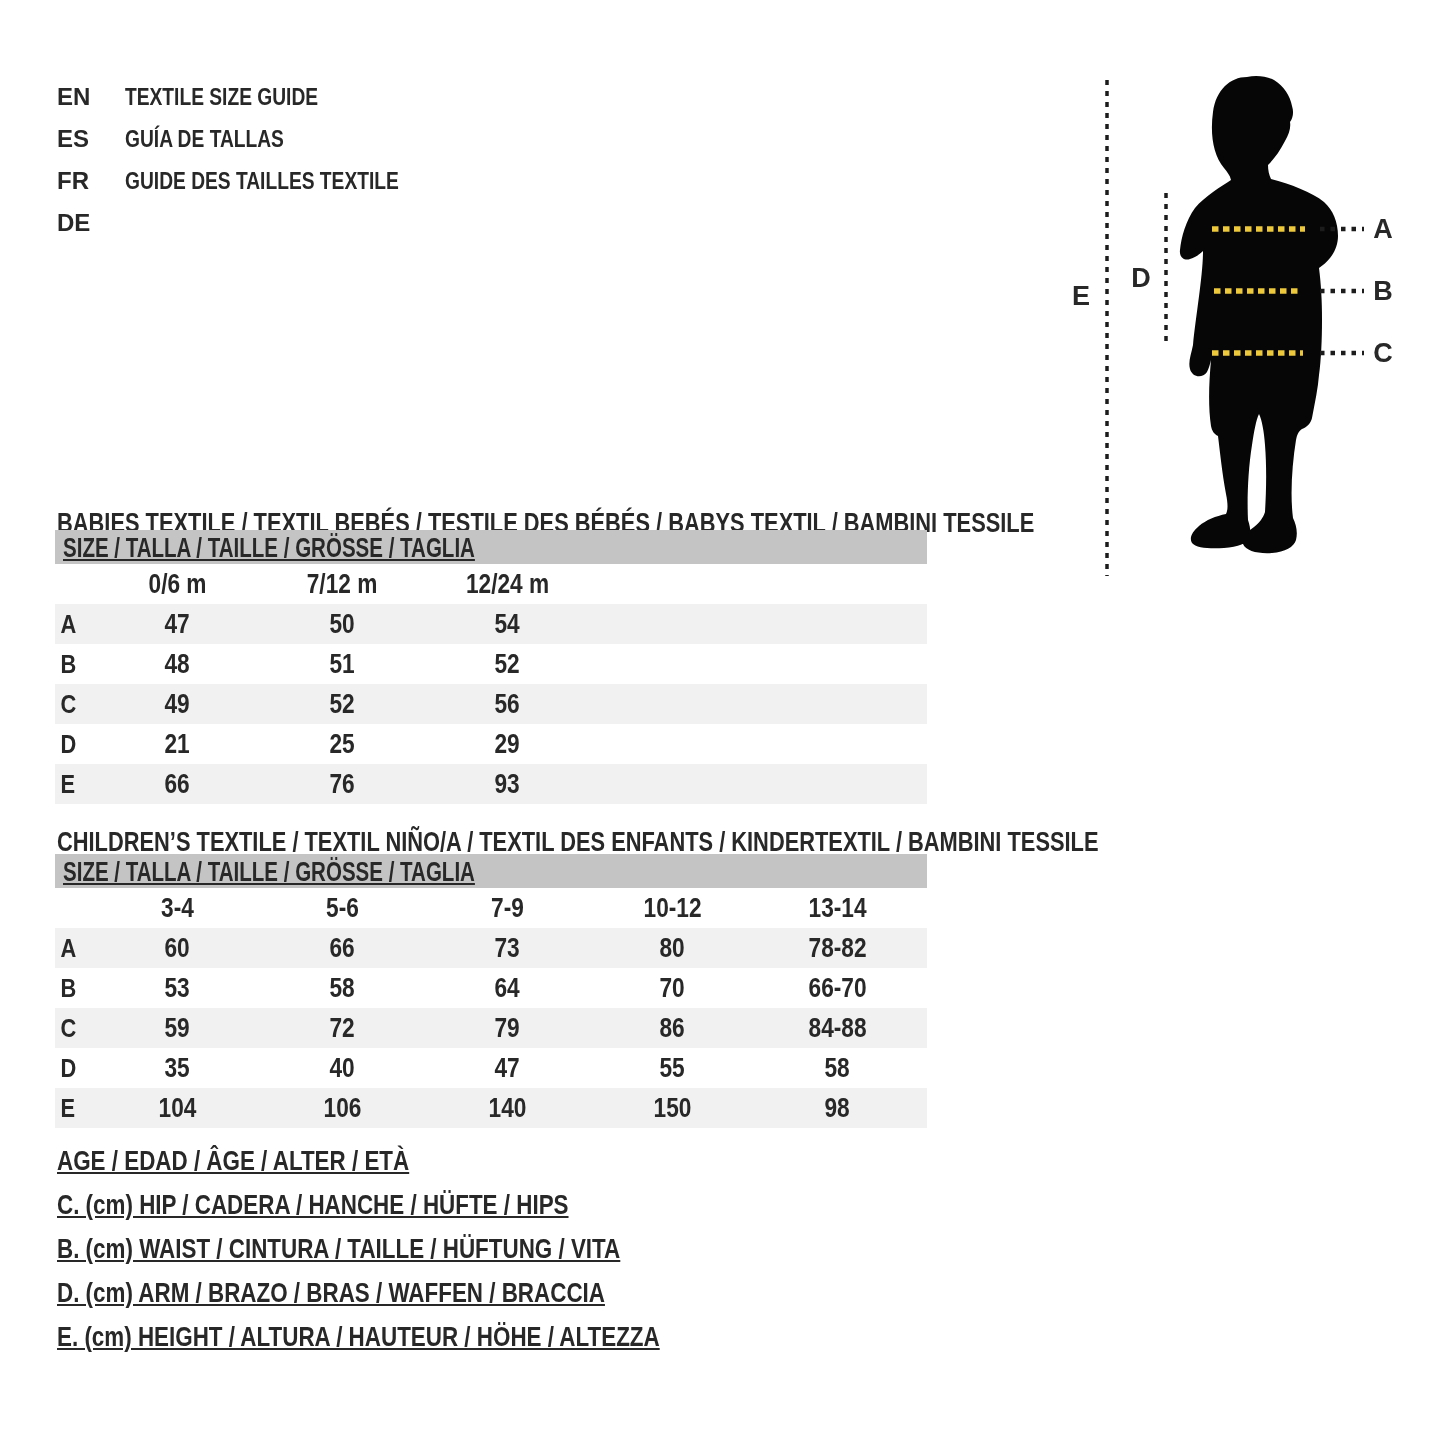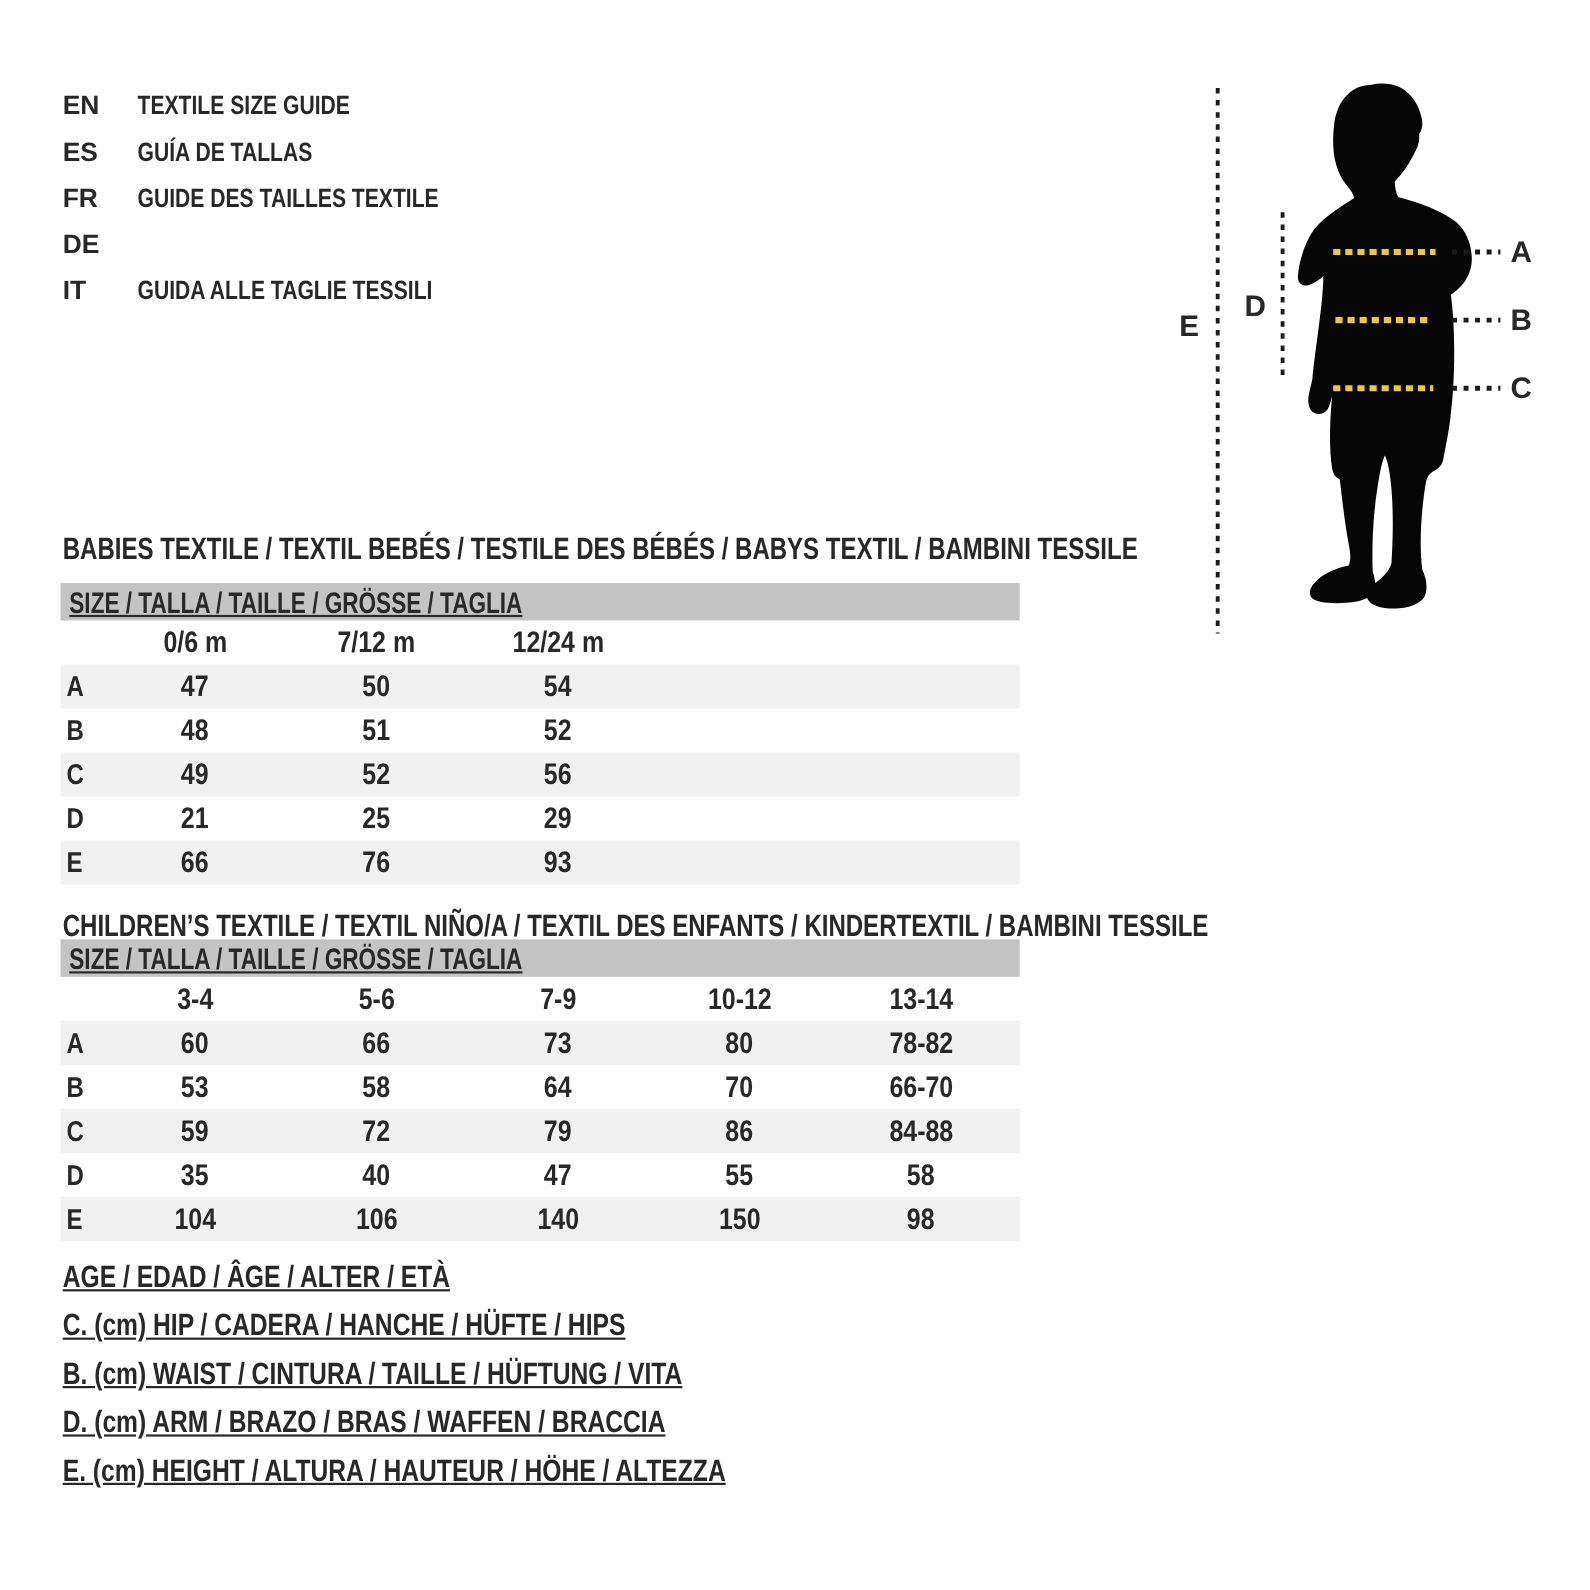--- a/index.html
+++ b/index.html
@@ -13,21 +13,21 @@
   .sxc { display:inline-block; transform:scaleX(0.84); transform-origin:50% 50%; }
 
   
   .lang-block { position:absolute; left:57px; top:76px; }
   .lang-row { display:flex; height:42px; align-items:center; font-size:24px; font-weight:700; }
   .lang-code { width:68px; }
   .lang-label { }
 
   
   .section-title { position:absolute; left:57px; font-size:28px; font-weight:700; }
-  .babies-title { top:483px; }
+  .babies-title { top:507px; }
   .children-title { top:826px; }
 
   
   .size-table { position:absolute; left:55px; width:872px; }
   .babies-table { top:530px; }
   .children-table { top:854px; }
   .tbar { height:34px; background:#c4c4c4; display:flex; align-items:flex-end; padding-left:8px; box-sizing:border-box; font-size:27px; font-weight:700; }
   .trow { display:flex; height:40px; align-items:center; }
   .trow.alt { background:#f1f1f1; }
   .tlabel { width:40px; padding-left:4px; box-sizing:border-box; font-size:26px; font-weight:700; }
@@ -59,24 +59,20 @@
     <div class="lang-row">
       <span class="lang-code">ES</span>
       <span class="lang-label nw"><span class="sxl80">GUÍA DE TALLAS</span></span>
     </div>
     <div class="lang-row">
       <span class="lang-code">FR</span>
       <span class="lang-label nw"><span class="sxl80">GUIDE DES TAILLES TEXTILE</span></span>
     </div>
     <div class="lang-row">
       <span class="lang-code">DE</span>
-    </div>
-    <div class="lang-row">
-      <span class="lang-code">IT</span>
-      <span class="lang-label nw"><span class="sxl80">GUIDA ALLE TAGLIE TESSILI</span></span>
     </div>
   </section>
 
   <svg class="diagram-svg" viewBox="1040 60 340 530">
 
     <line x1="1107" y1="80" x2="1107" y2="576" stroke="#1c1c1c" stroke-width="3.5" stroke-dasharray="5 6"></line>
 
     <line x1="1166" y1="193" x2="1166" y2="347" stroke="#1c1c1c" stroke-width="3.5" stroke-dasharray="5 6"></line>
 
     <path fill="#060606" d="

